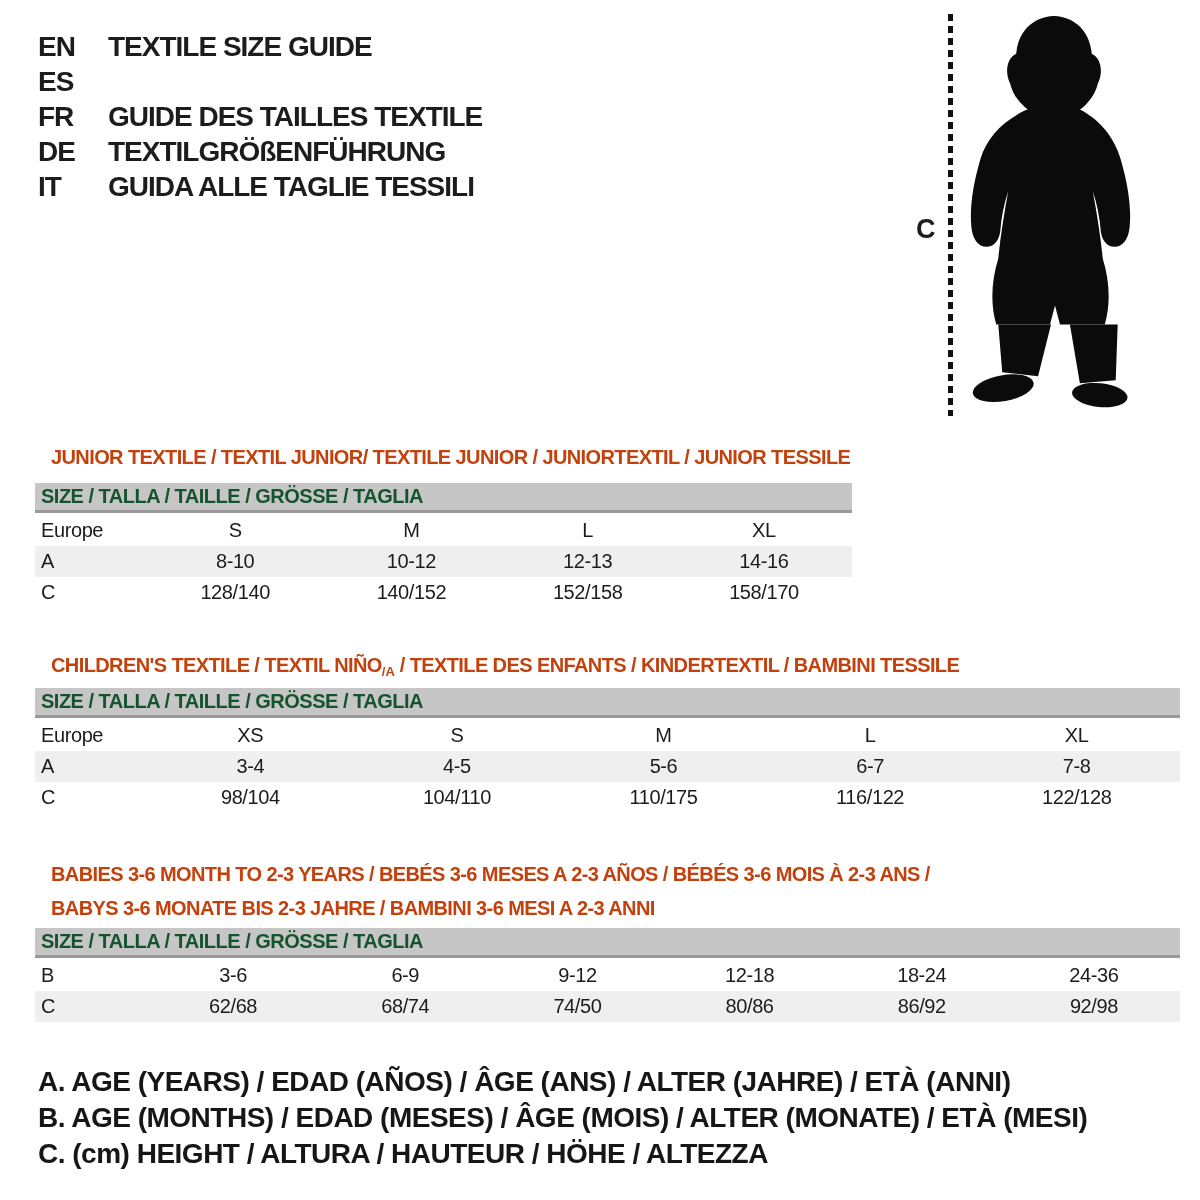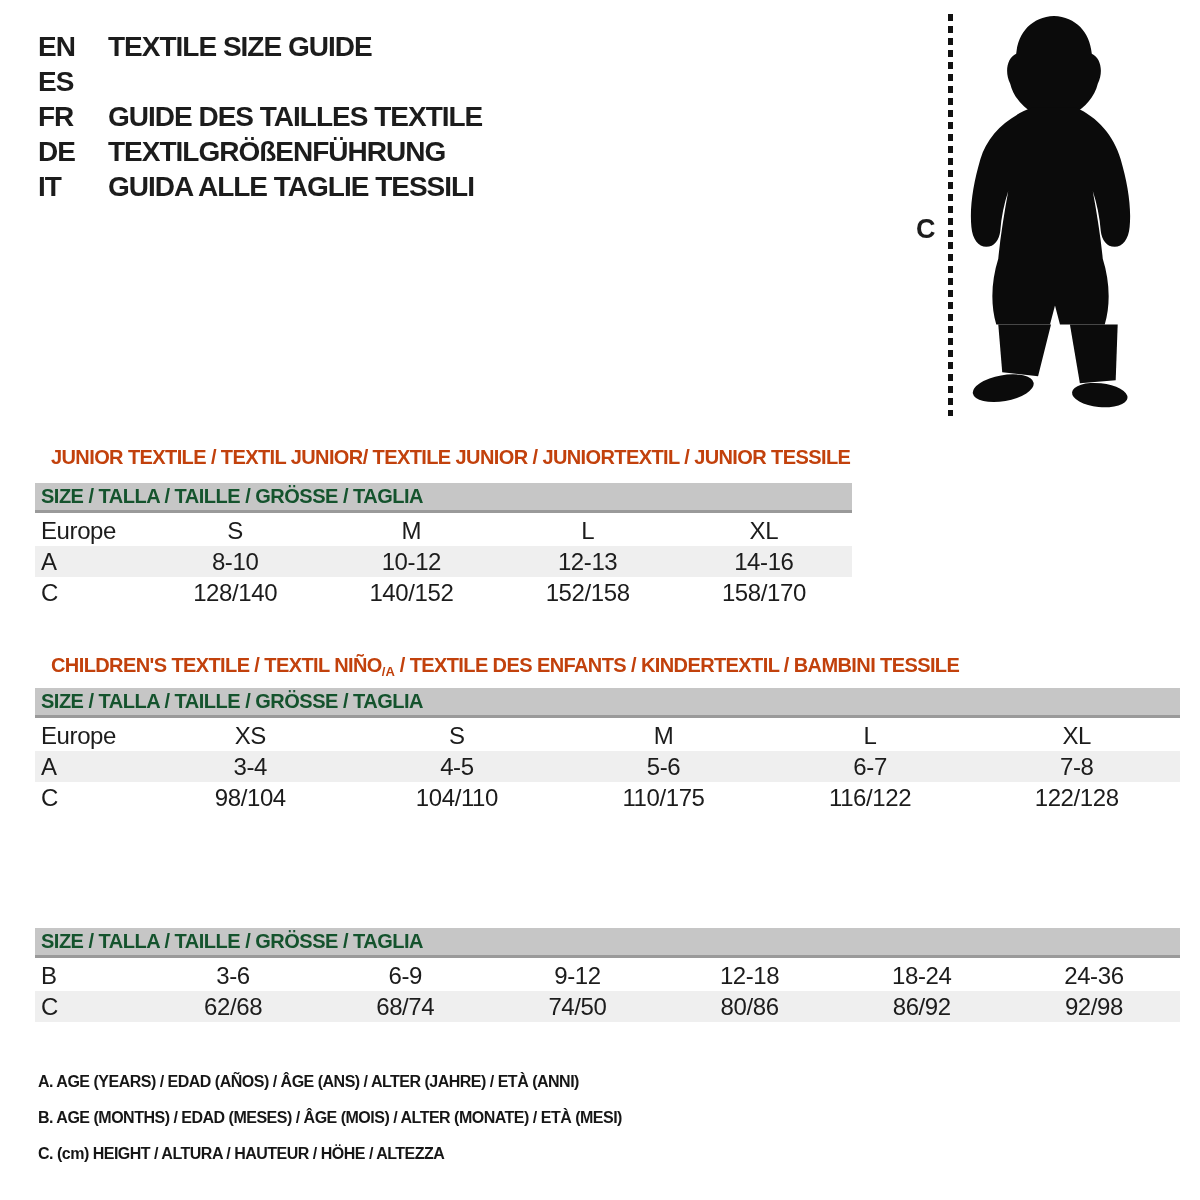--- a/index.html
+++ b/index.html
@@ -46,32 +46,32 @@
   #children-table { top: 688px; width: 1145px; }
   #babies-table { top: 928px; width: 1145px; }
 
   .size-bar {
     box-sizing: border-box; height: 30px;
     background: #c6c6c6; border-bottom: 3px solid #9a9a9a;
     display: flex; align-items: center; padding-left: 6px; margin-bottom: 2px;
     font-size: 20px; font-weight: bold; letter-spacing: -0.5px; color: #14532d;
     white-space: nowrap;
   }
-  .trow { display: grid; height: 31px; align-items: center; font-size: 24px; letter-spacing: -0.4px; }
+  .trow { display: grid; height: 31px; align-items: center; font-size: 20px; letter-spacing: -0.4px; }
   .cols4 { grid-template-columns: 112px repeat(4, 1fr); }
   .cols5 { grid-template-columns: 112px repeat(5, 1fr); }
   .cols6 { grid-template-columns: 112px repeat(6, 1fr); }
   .rlabel { padding-left: 6px; }
   .cell { text-align: center; }
   .alt { background: #efefef; }
 
   
   .legend { position: absolute; left: 38px; top: 1064px; }
   .legend-line {
-    font-size: 16px; font-weight: bold; letter-spacing: -0.5px;
+    font-size: 28px; font-weight: bold; letter-spacing: -0.5px;
     line-height: 36px; white-space: nowrap; color: #161616;
   }
 </style>
 </head>
 <body>
 
 <div class="canvas">
 
   <section class="lang-block">
     <div class="lang-row">
@@ -162,20 +162,24 @@
     <div class="trow cols5">
       <span class="rlabel">C</span>
       <span class="cell">98/104</span>
       <span class="cell">104/110</span>
       <span class="cell">110/175</span>
       <span class="cell">116/122</span>
       <span class="cell">122/128</span>
     </div>
   </div>
 
+  <h2 class="tbl-title" id="babies-title">
+    <span style="display:block">BABIES 3-6 MONTH TO 2-3 YEARS / BEBÉS 3-6 MESES A 2-3 AÑOS / BÉBÉS 3-6 MOIS À 2-3 ANS /</span>
+    <span style="display:block">BABYS 3-6 MONATE BIS 2-3 JAHRE / BAMBINI 3-6 MESI A 2-3 ANNI</span>
+  </h2>
   <div class="tbl" id="babies-table">
     <div class="size-bar">SIZE / TALLA / TAILLE / GRÖSSE / TAGLIA</div>
     <div class="trow cols6">
       <span class="rlabel">B</span>
       <span class="cell">3-6</span>
       <span class="cell">6-9</span>
       <span class="cell">9-12</span>
       <span class="cell">12-18</span>
       <span class="cell">18-24</span>
       <span class="cell">24-36</span>

